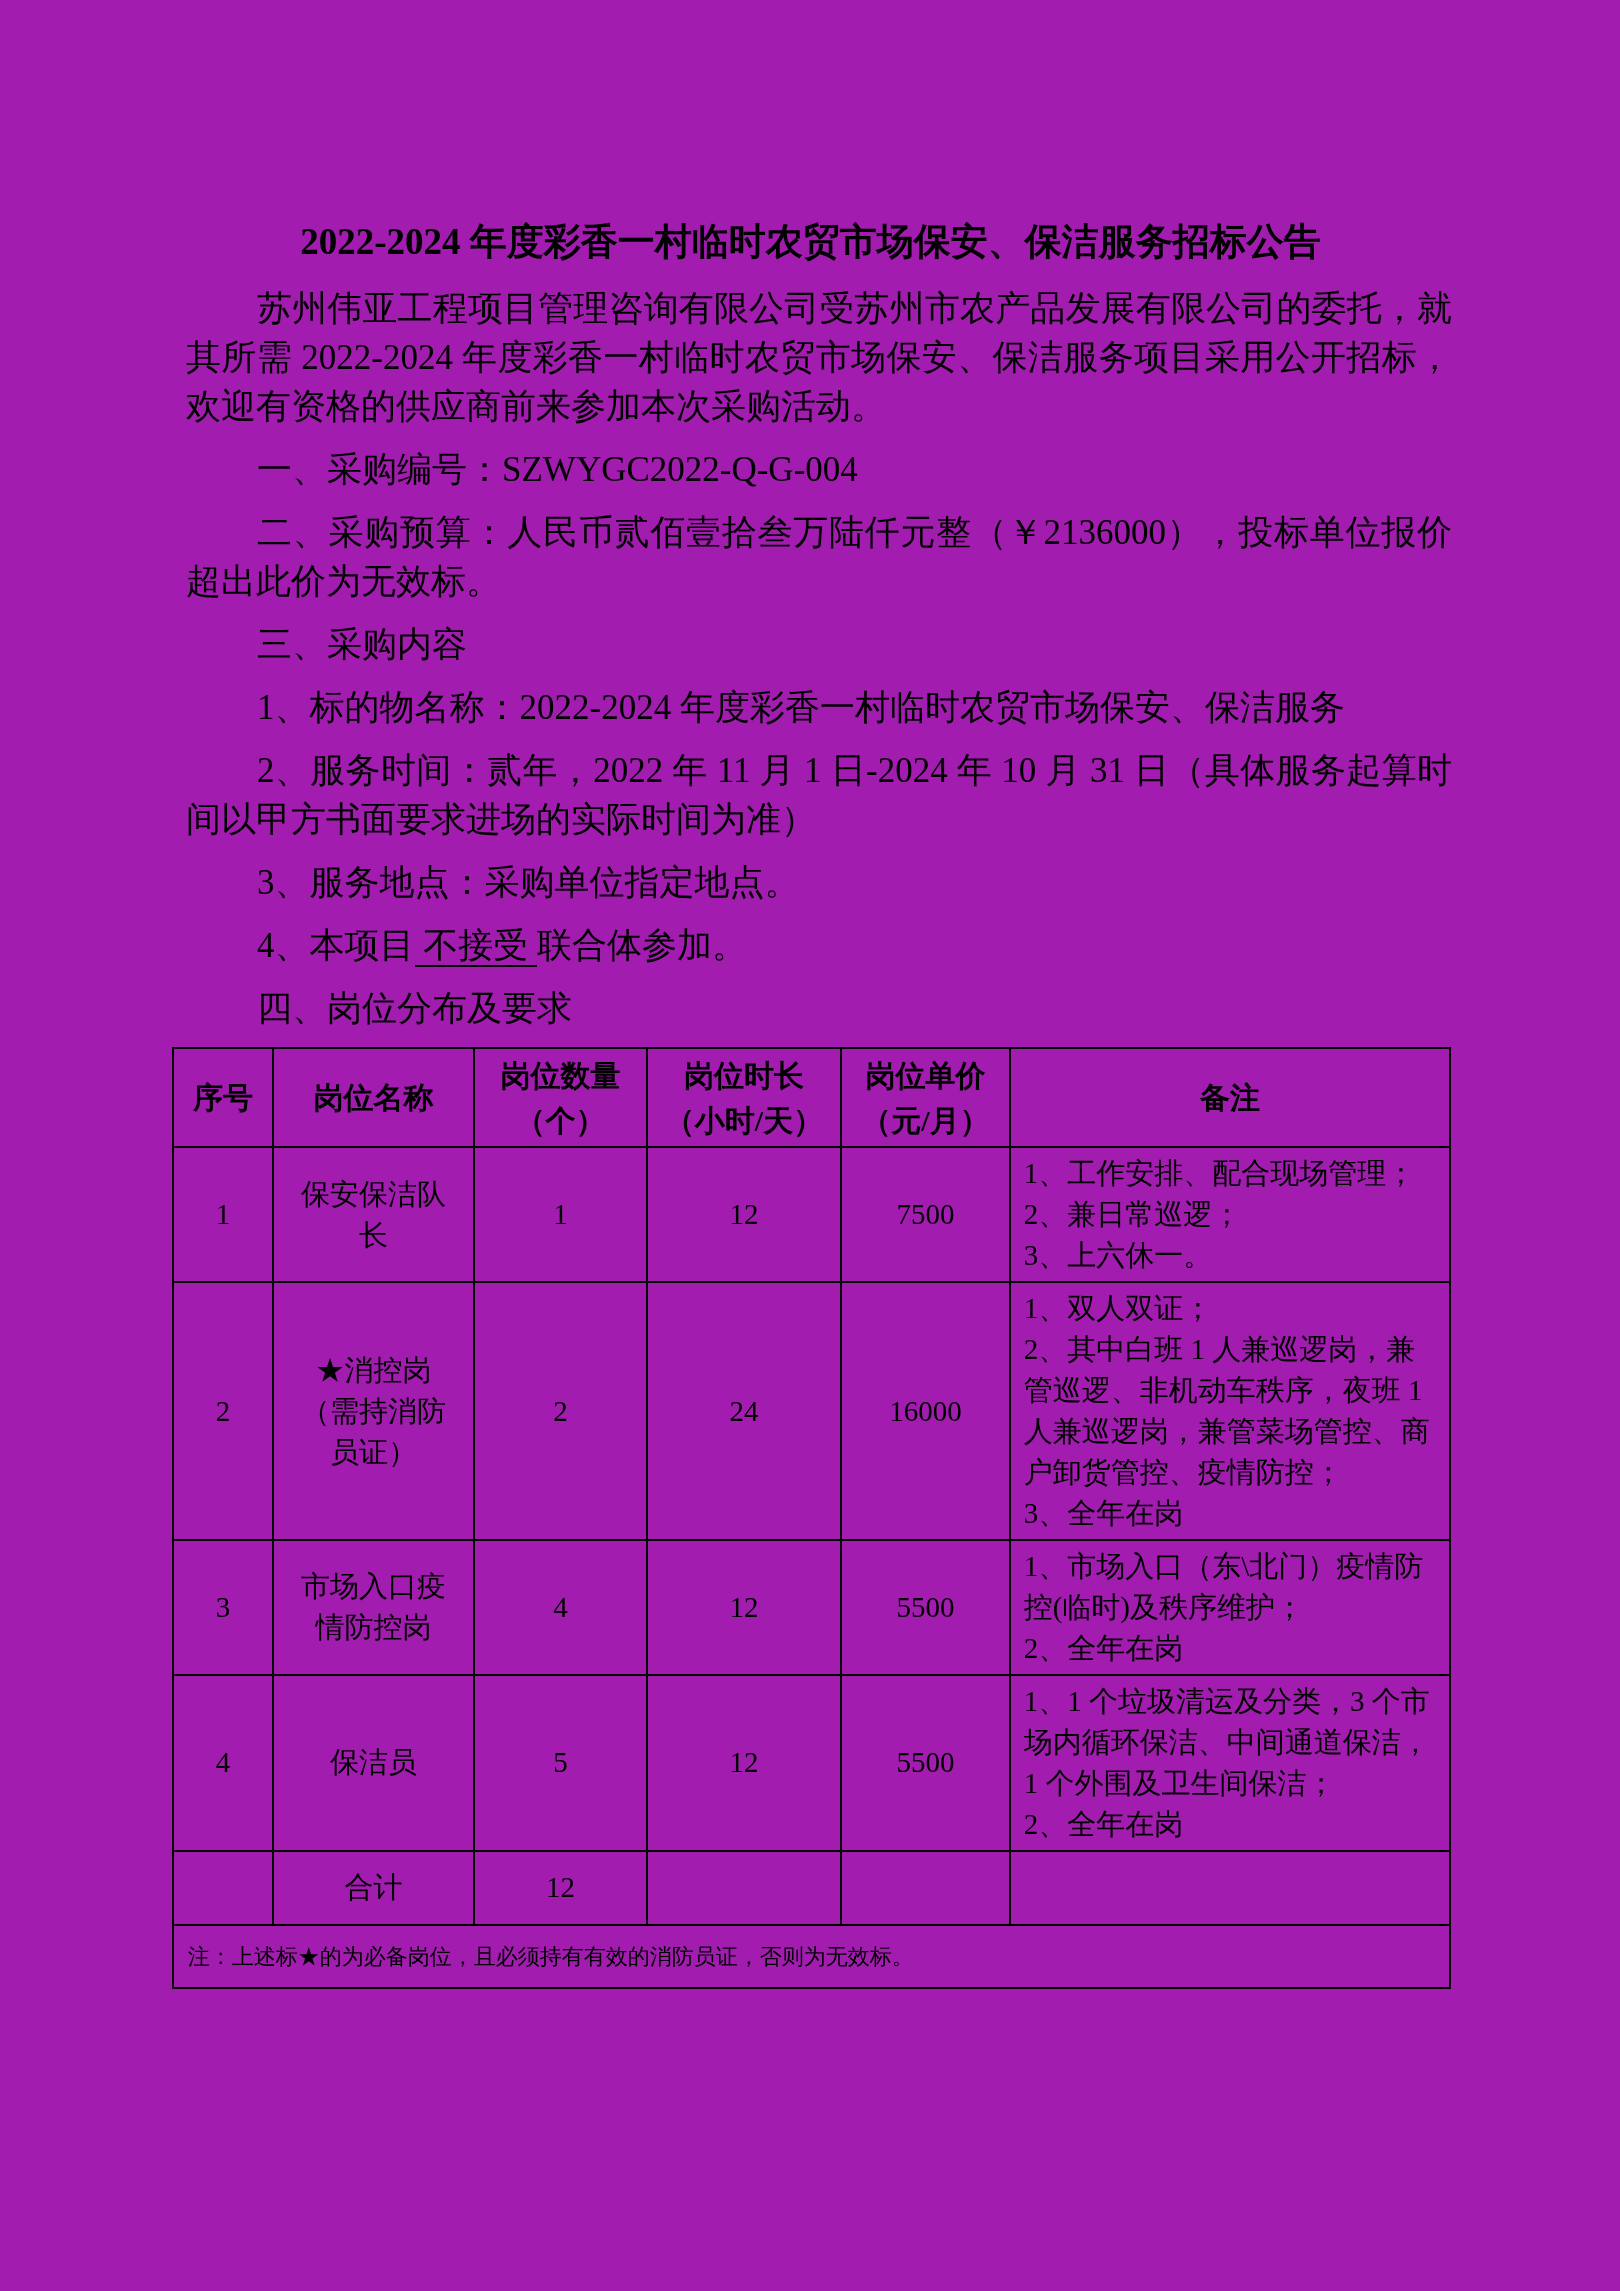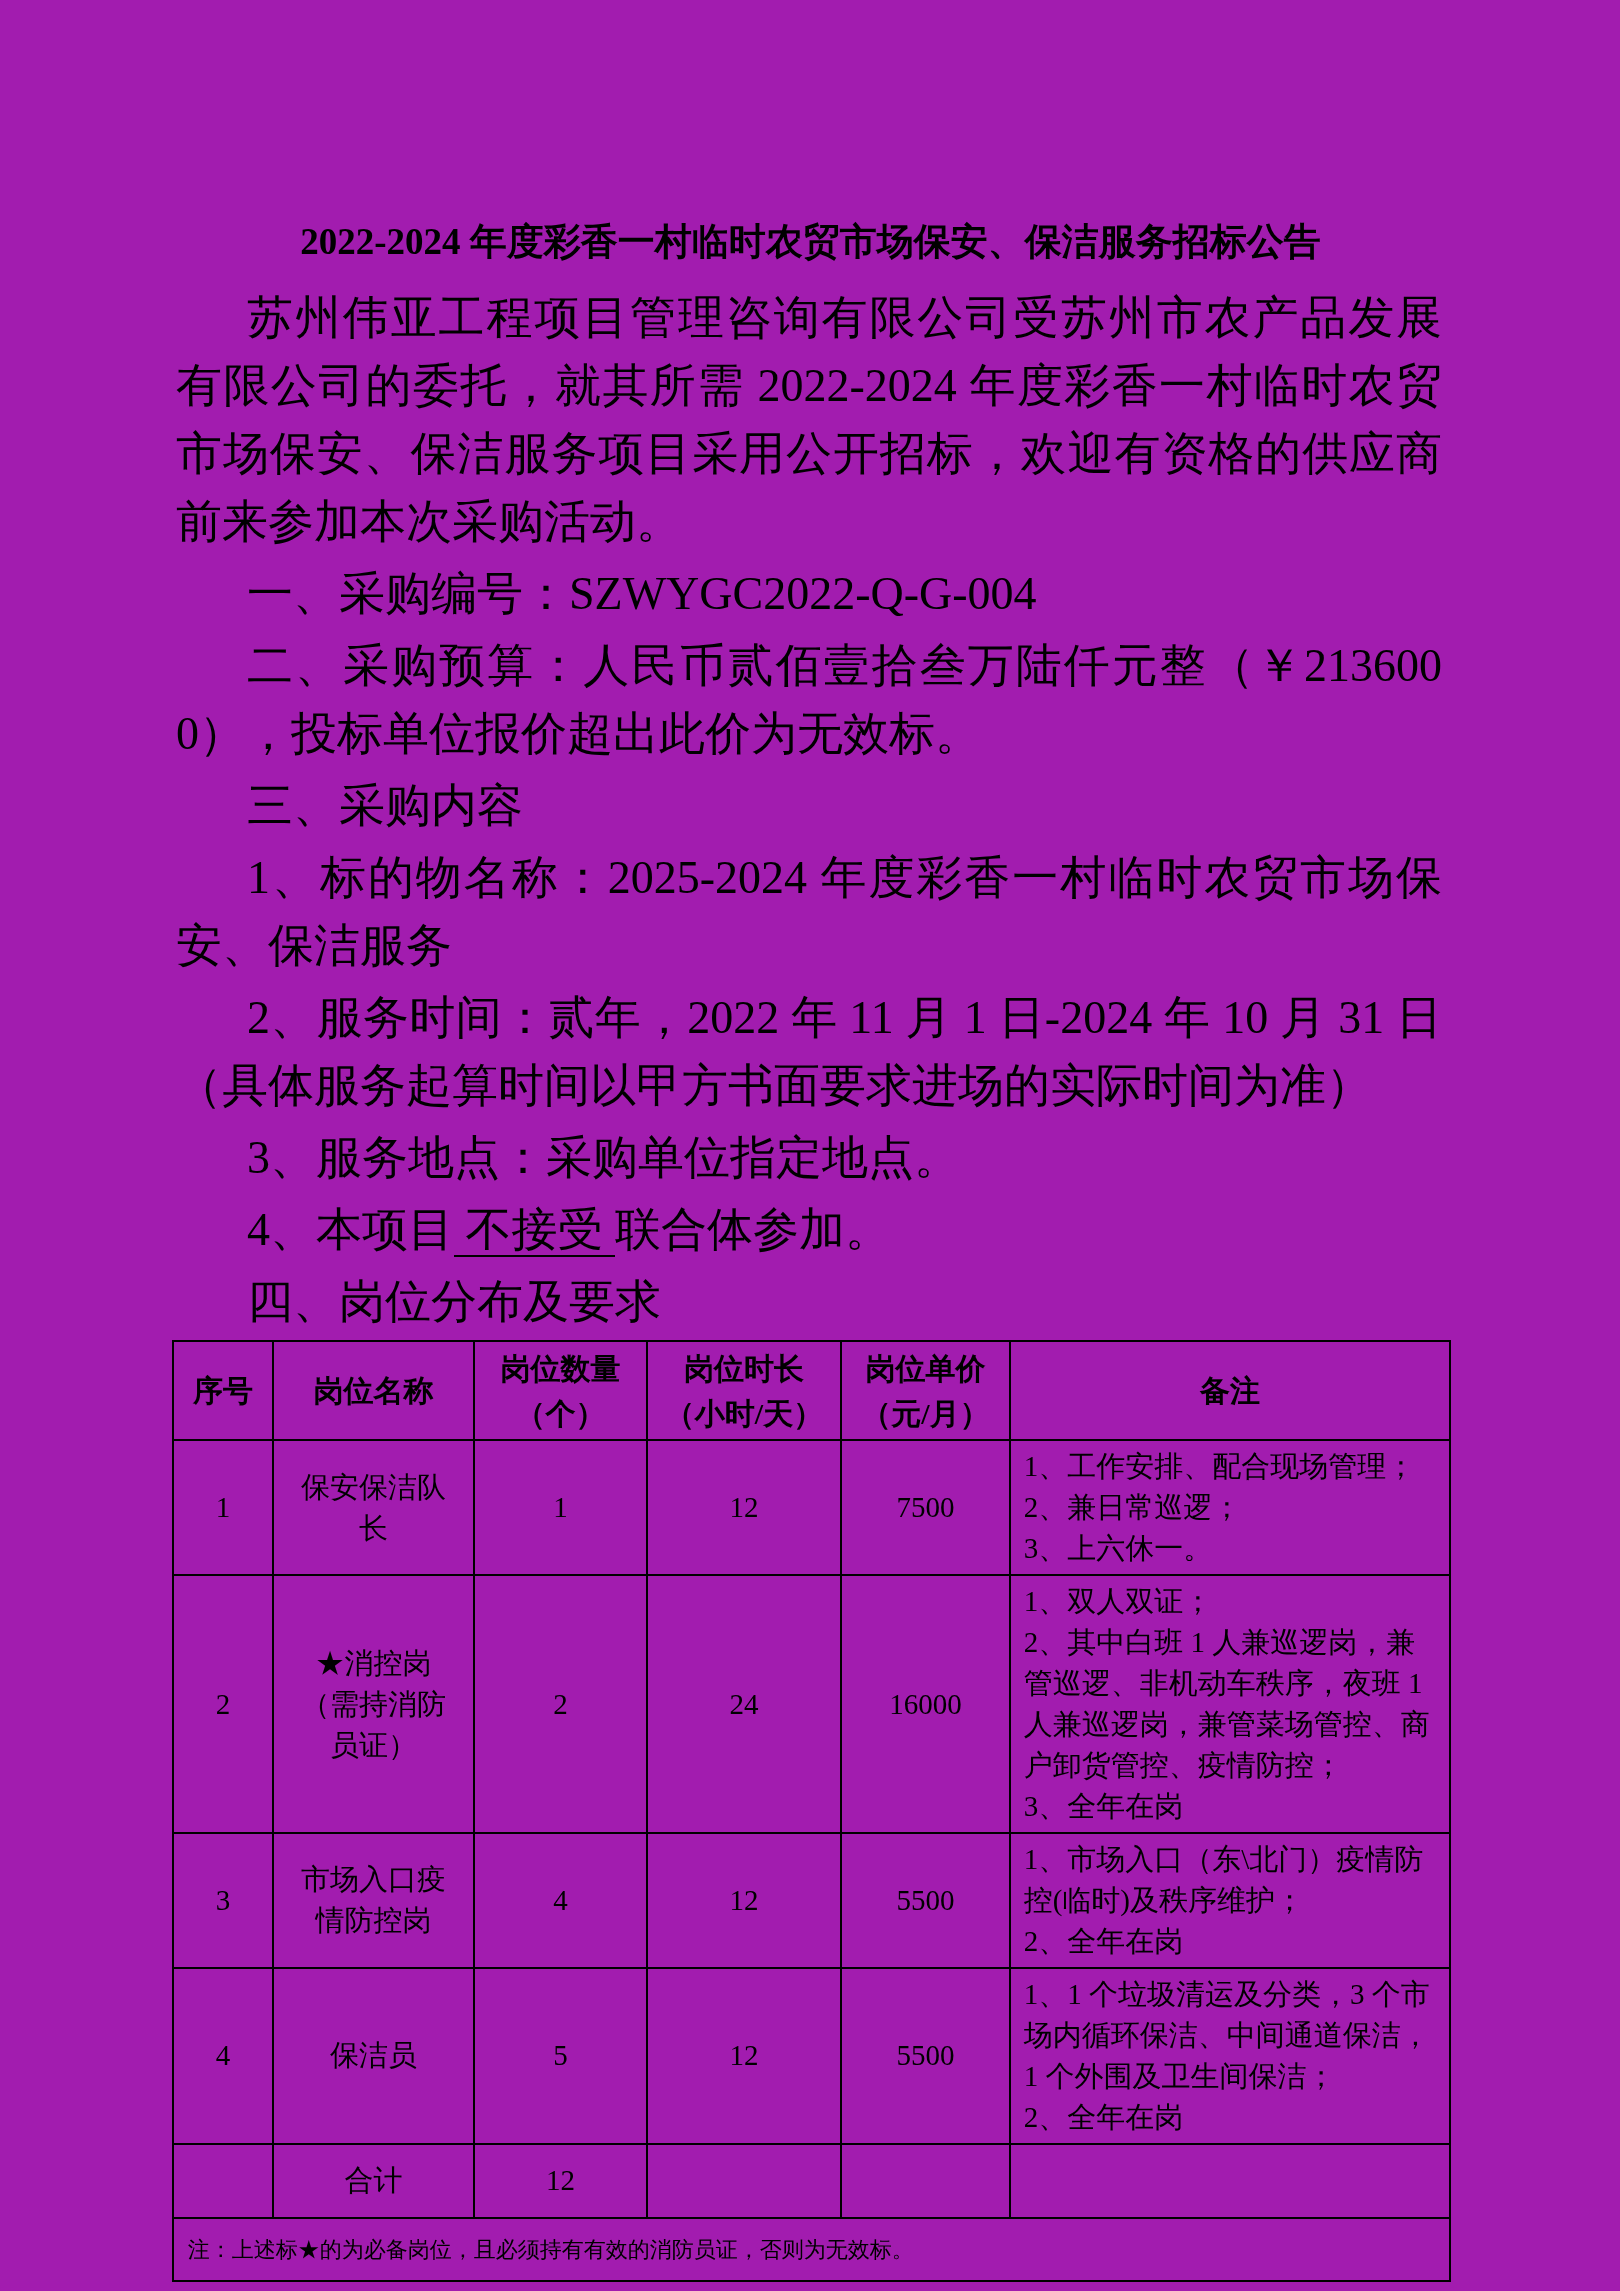--- a/index.html
+++ b/index.html
@@ -23,24 +23,24 @@
     width: 1277px;
   }
   .doc-title {
     margin: 0 0 15.7px 0;
     font-size: 37px;
     line-height: 53px;
     font-weight: bold;
     text-align: center;
   }
   .para {
-    margin: 4px;
+    margin: 14px;
     width: 1266px;
-    font-size: 46px;
-    line-height: 68px;
+    font-size: 35px;
+    line-height: 49px;
     text-align: justify;
     text-indent: 71px;
     word-break: break-all;
   }
   .para.bold { font-weight: normal; }
   .u-underline {
     border-bottom: 2px solid #000;
   }
   table.posts {
     margin-top: 2px;
@@ -91,21 +91,21 @@
     <h1 class="doc-title">2022-2024 年度彩香一村临时农贸市场保安、保洁服务招标公告</h1>
 
     <p class="para">苏州伟亚工程项目管理咨询有限公司受苏州市农产品发展有限公司的委托，就其所需 2022-2024 年度彩香一村临时农贸市场保安、保洁服务项目采用公开招标，欢迎有资格的供应商前来参加本次采购活动。</p>
 
     <p class="para bold">一、采购编号：SZWYGC2022-Q-G-004</p>
 
     <p class="para bold">二、采购预算：人民币贰佰壹拾叁万陆仟元整（￥2136000），投标单位报价超出此价为无效标。</p>
 
     <p class="para bold">三、采购内容</p>
 
-    <p class="para">1、标的物名称：2025-2024 年度彩香一村临时农贸市场保安、保洁服务</p>
+    <p class="para">1、标的物名称：2022-2024 年度彩香一村临时农贸市场保安、保洁服务</p>
 
     <p class="para">2、服务时间：贰年，2022 年 11 月 1 日-2024 年 10 月 31 日（具体服务起算时间以甲方书面要求进场的实际时间为准）</p>
 
     <p class="para">3、服务地点：采购单位指定地点。</p>
 
     <p class="para"><span>4、本项目</span><span class="u-underline">&nbsp;不接受&nbsp;</span><span>联合体参加。</span></p>
 
     <p class="para bold">四、岗位分布及要求</p>
 
     <table class="posts">

